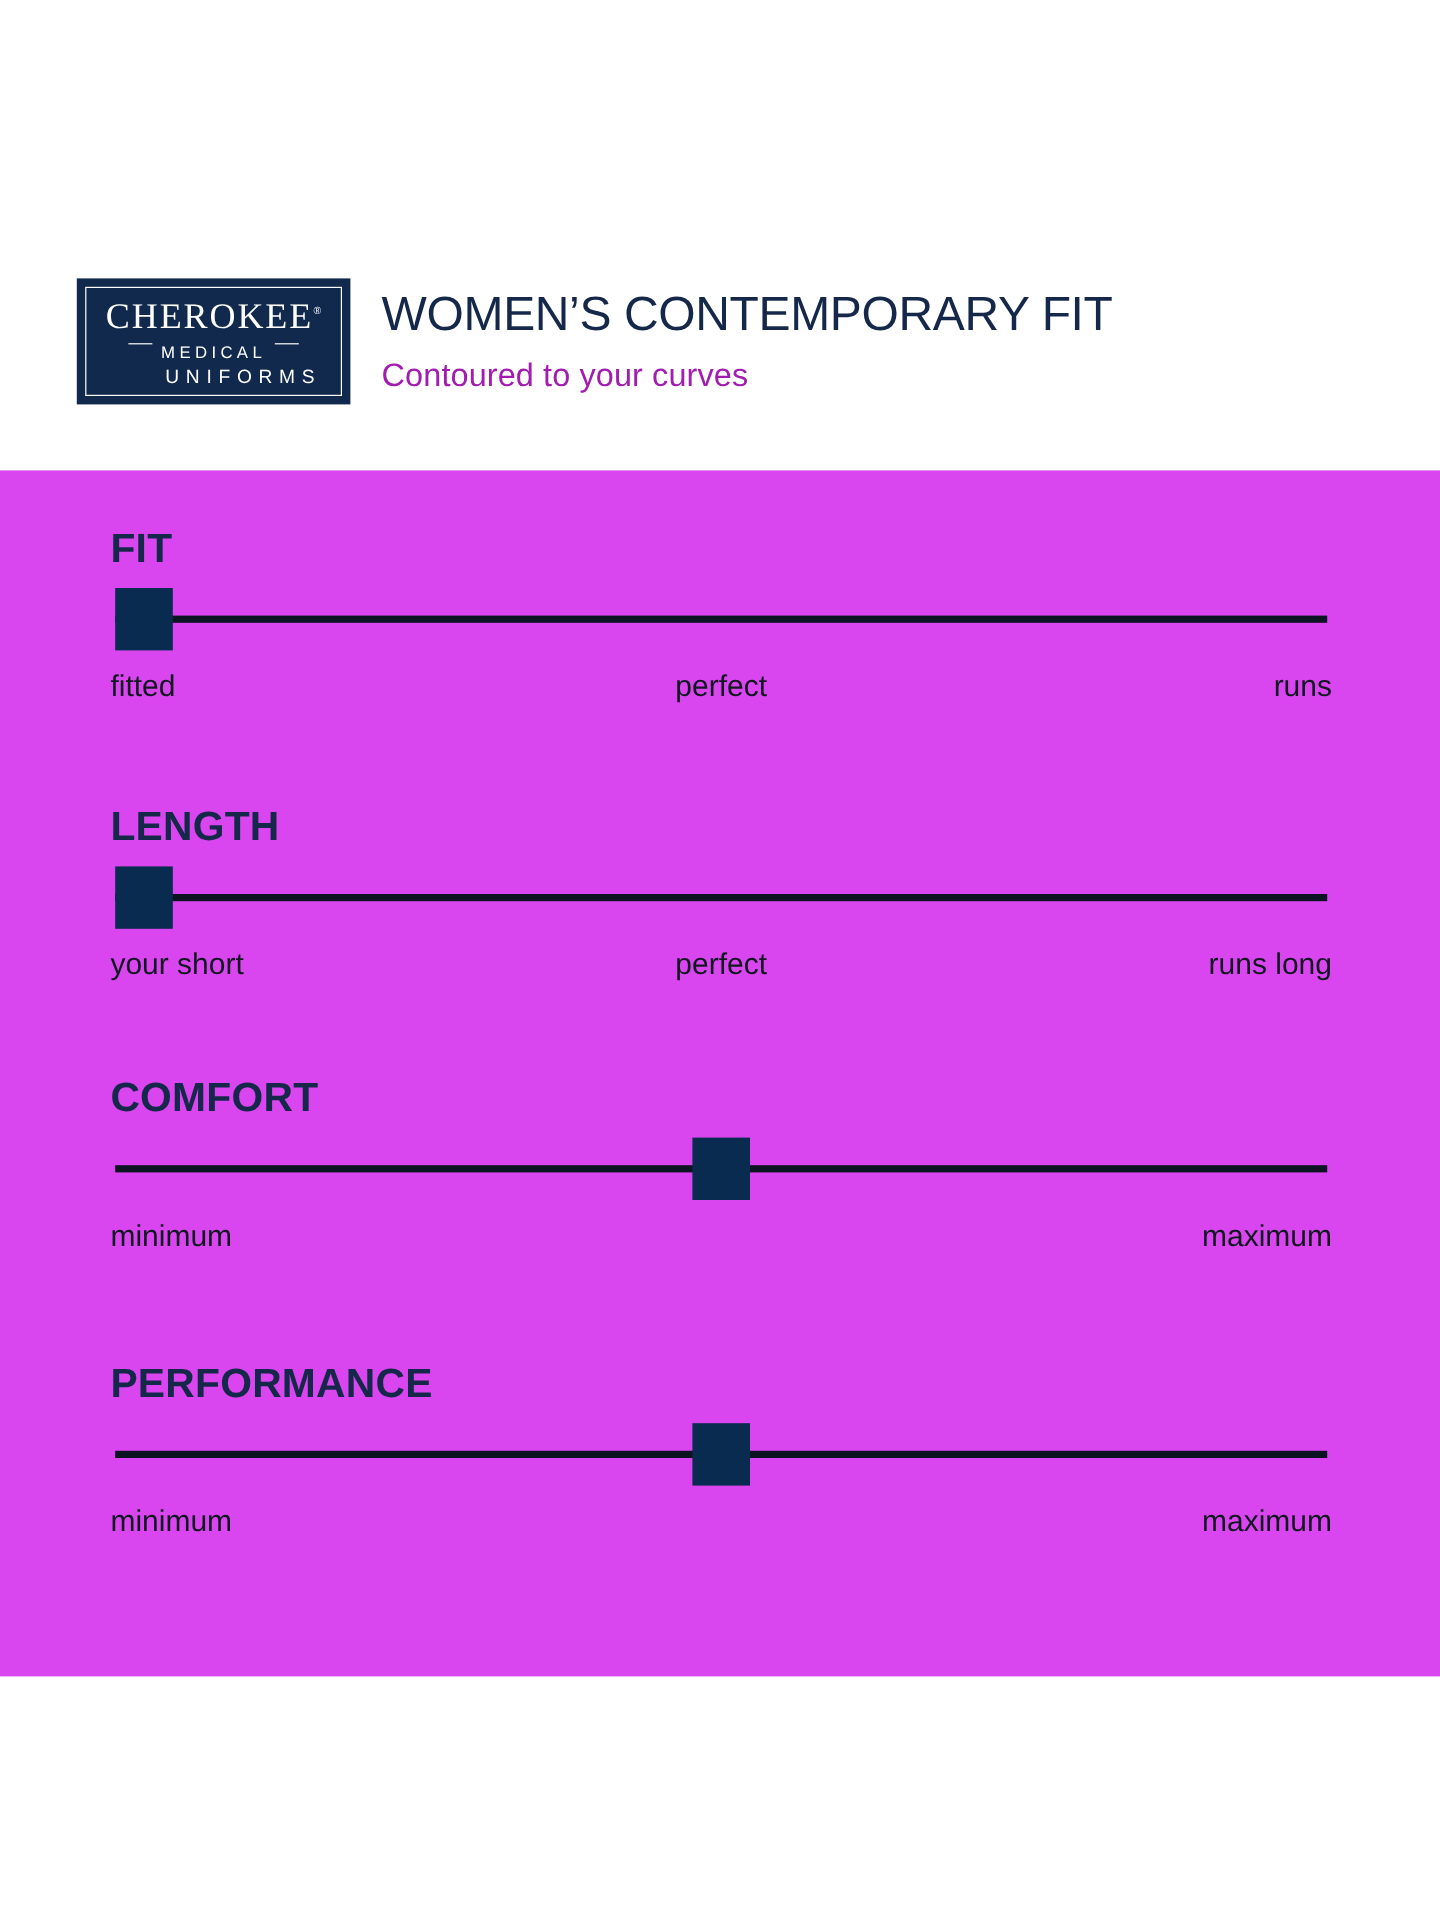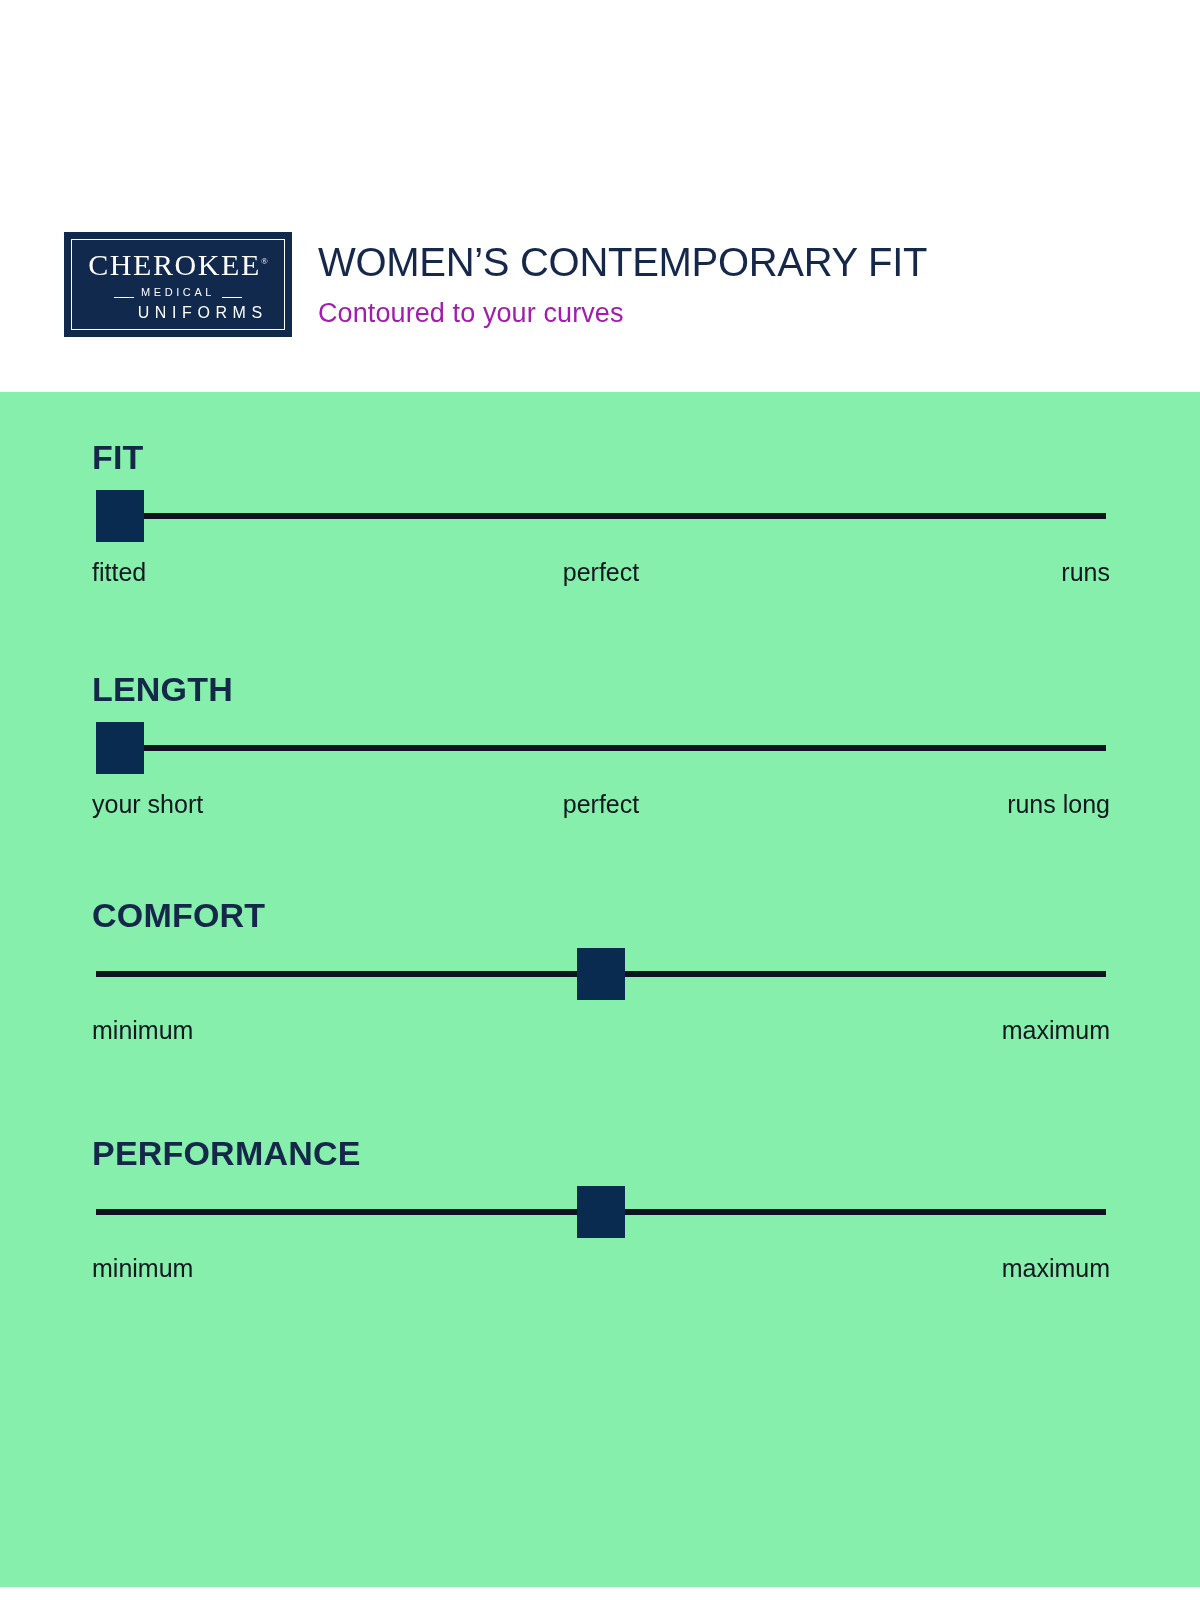--- a/index.html
+++ b/index.html
@@ -71,25 +71,25 @@
     position: relative;
     display: inline-block;
   }
   .logo-reg {
     font-size: 9px;
     vertical-align: super;
     letter-spacing: 0;
   }
   .logo-medical {
     margin-top: 7px;
-    font-size: 11px;
+    font-size: 14px;
     letter-spacing: 3.6px;
     font-weight: 400;
     display: flex;
-    align-items: flex-end;
+    align-items: flex-start;
     justify-content: center;
     gap: 7px;
     white-space: nowrap;
   }
   .logo-rule {
     display: block;
     width: 20px;
     height: 1.5px;
     background: #ffffff;
   }
@@ -122,22 +122,22 @@
     letter-spacing: 0.1px;
     white-space: nowrap;
   }
 
   
   .panel {
     position: absolute;
     left: 0;
     top: 392px;
     width: 1200px;
-    height: 1195px;
-    background: #86efac;
+    height: 1005px;
+    background: #d946ef;
   }
 
   .meter {
     position: absolute;
     left: 0;
     width: 1200px;
   }
 
   .meter-title {
     position: absolute;

